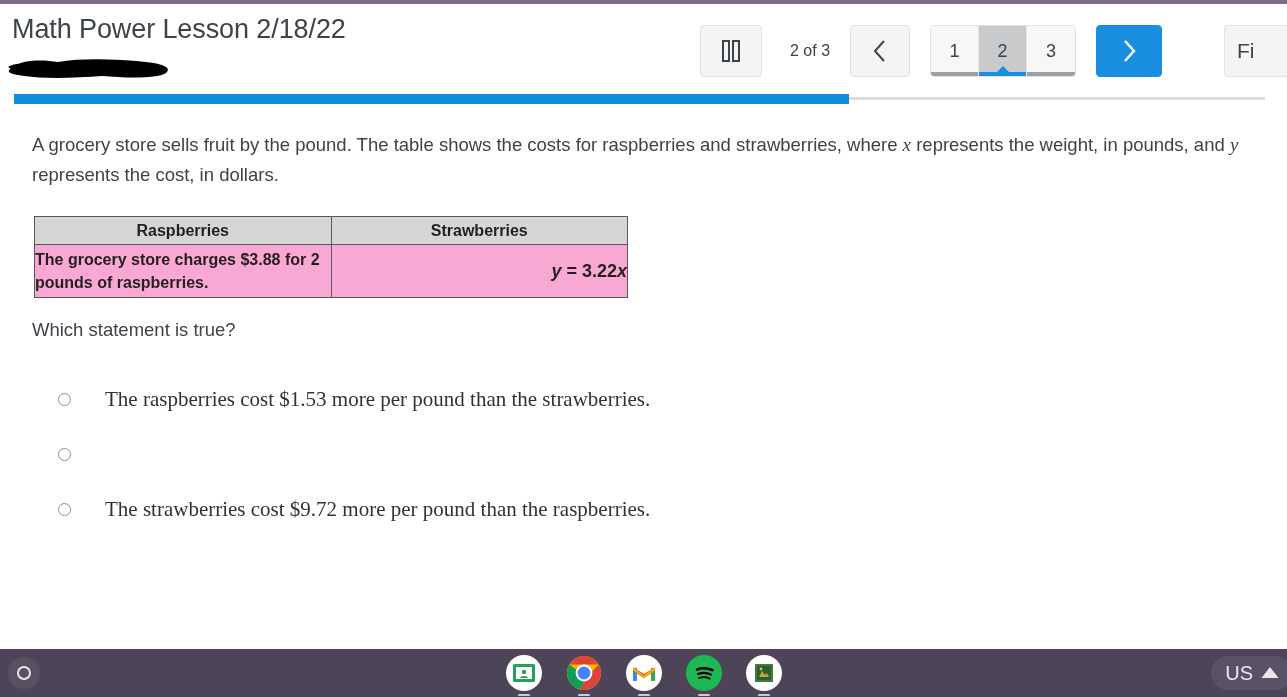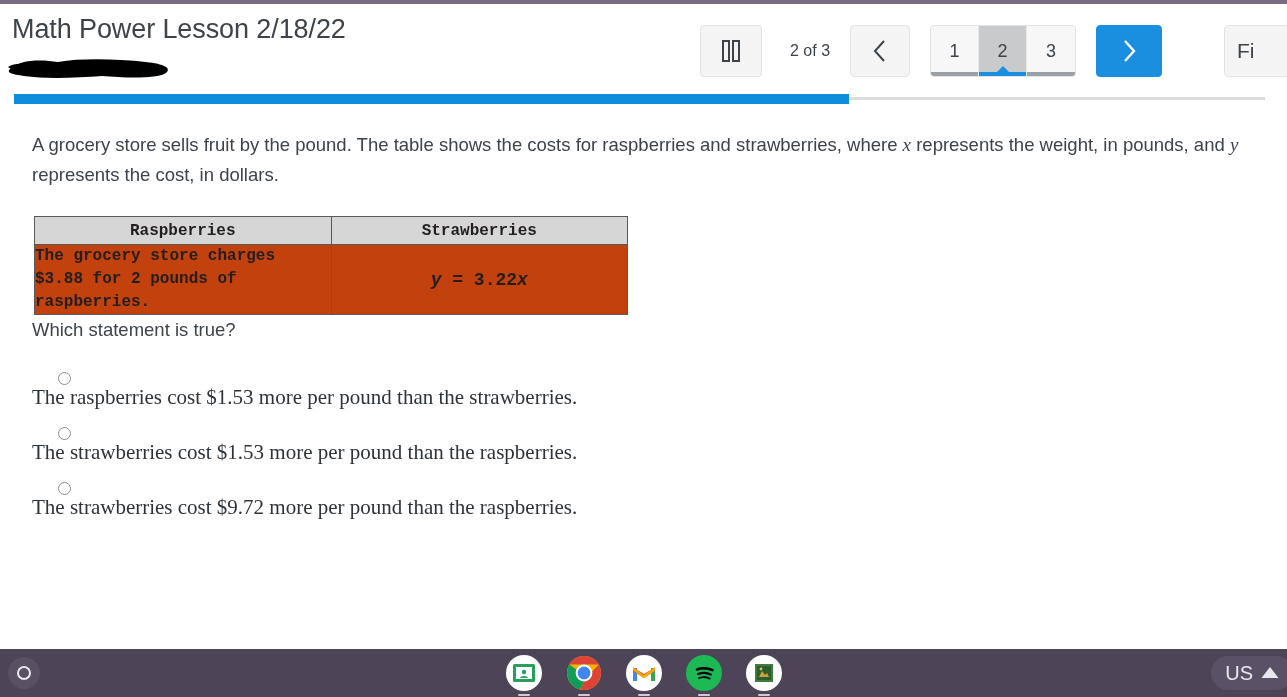--- a/index.html
+++ b/index.html
@@ -187,22 +187,22 @@
     font-size: 19px;
   }
 
   
   .fruit-table {
     position: absolute;
     left: 34px; top: 102px;
     width: 594px;
     border-collapse: collapse;
     border: 1.5px solid #58595b;
-    font-family: Liberation Mono, monospace;
-    background: #c2410c;
+    font-family: Liberation Sans, sans-serif;
+    background: #f9a8d4;
   }
   .fruit-table th,
   .fruit-table td {
     border: 1px solid #58595b;
     padding: 0;
   }
   .fruit-table th {
     background: #d6d6d6;
     font-size: 16px;
     font-weight: bold;
@@ -217,21 +217,21 @@
     font-weight: bold;
     color: #231f20;
     line-height: 23px;
     padding: 4px 6px 6px 7px;
     height: 53px;
   }
   .cell-eq {
     font-size: 18px;
     font-weight: bold;
     color: #231f20;
-    text-align: center;
+    text-align: right;
     vertical-align: middle;
     height: 53px;
     border-radius: 14px;
   }
   .cell-eq i { font-style: italic; }
 
   .question {
     position: absolute;
     left: 32px; top: 205px;
     font-size: 18.5px;
@@ -240,24 +240,23 @@
   }
 
   
   .options {
     position: absolute;
     left: 32px; top: 258px;
     width: 1200px;
   }
   .option-row {
     display: flex;
-    align-items: flex-start;
+    align-items: center;
     height: 55px;
     cursor: pointer;
-    flex-direction: column;
   }
   .radio {
     width: 13px; height: 13px;
     border: 1.3px solid #8a9096;
     border-radius: 50%;
     background: #ffffff;
     flex: 0 0 auto;
     margin-left: 26px;
     margin-right: 34px;
   }
@@ -421,21 +420,20 @@
 
       <div class="question">Which statement is true?</div>
 
       <div class="options">
         <div class="option-row">
           <span class="radio"></span>
           <span class="option-label">The raspberries cost $1.53 more per pound than the strawberries.</span>
         </div>
         <div class="option-row">
           <span class="radio"></span>
-          <span class="option-label">The strawberries cost $1.53 more per pound than the raspberries.</span>
         </div>
         <div class="option-row">
           <span class="radio"></span>
           <span class="option-label">The strawberries cost $9.72 more per pound than the raspberries.</span>
         </div>
       </div>
 
     </div>
   </div>
 

